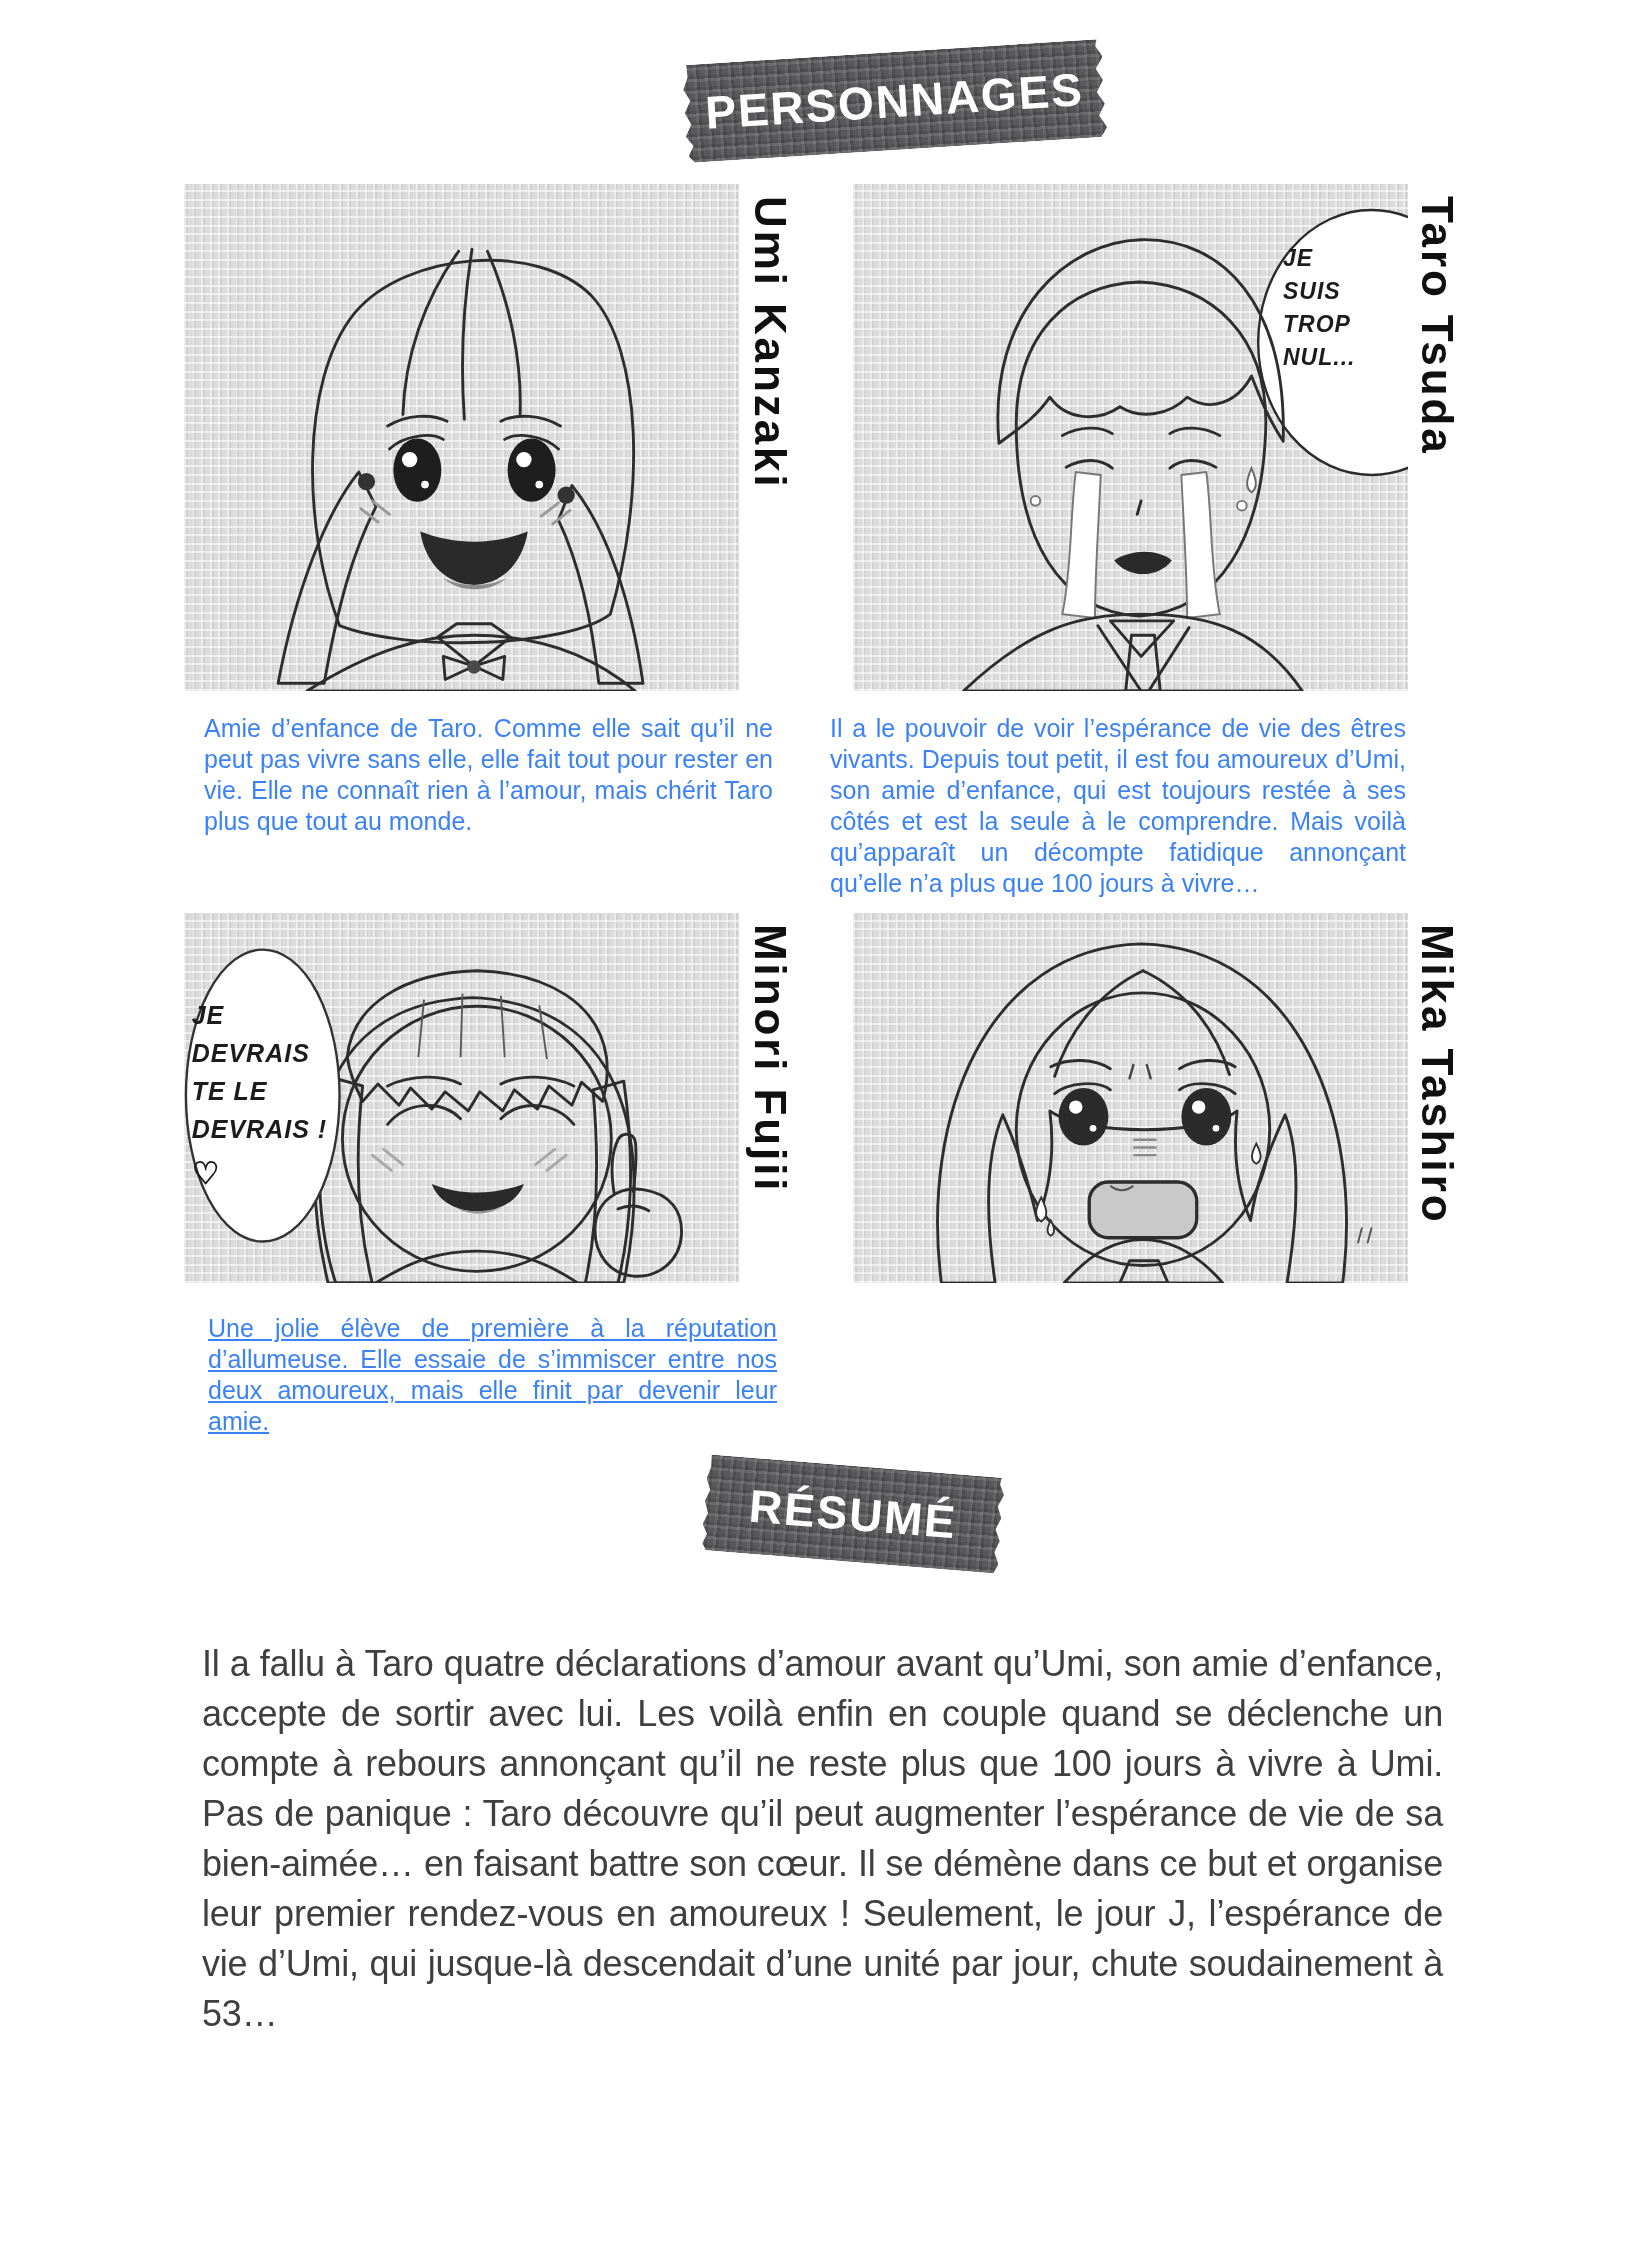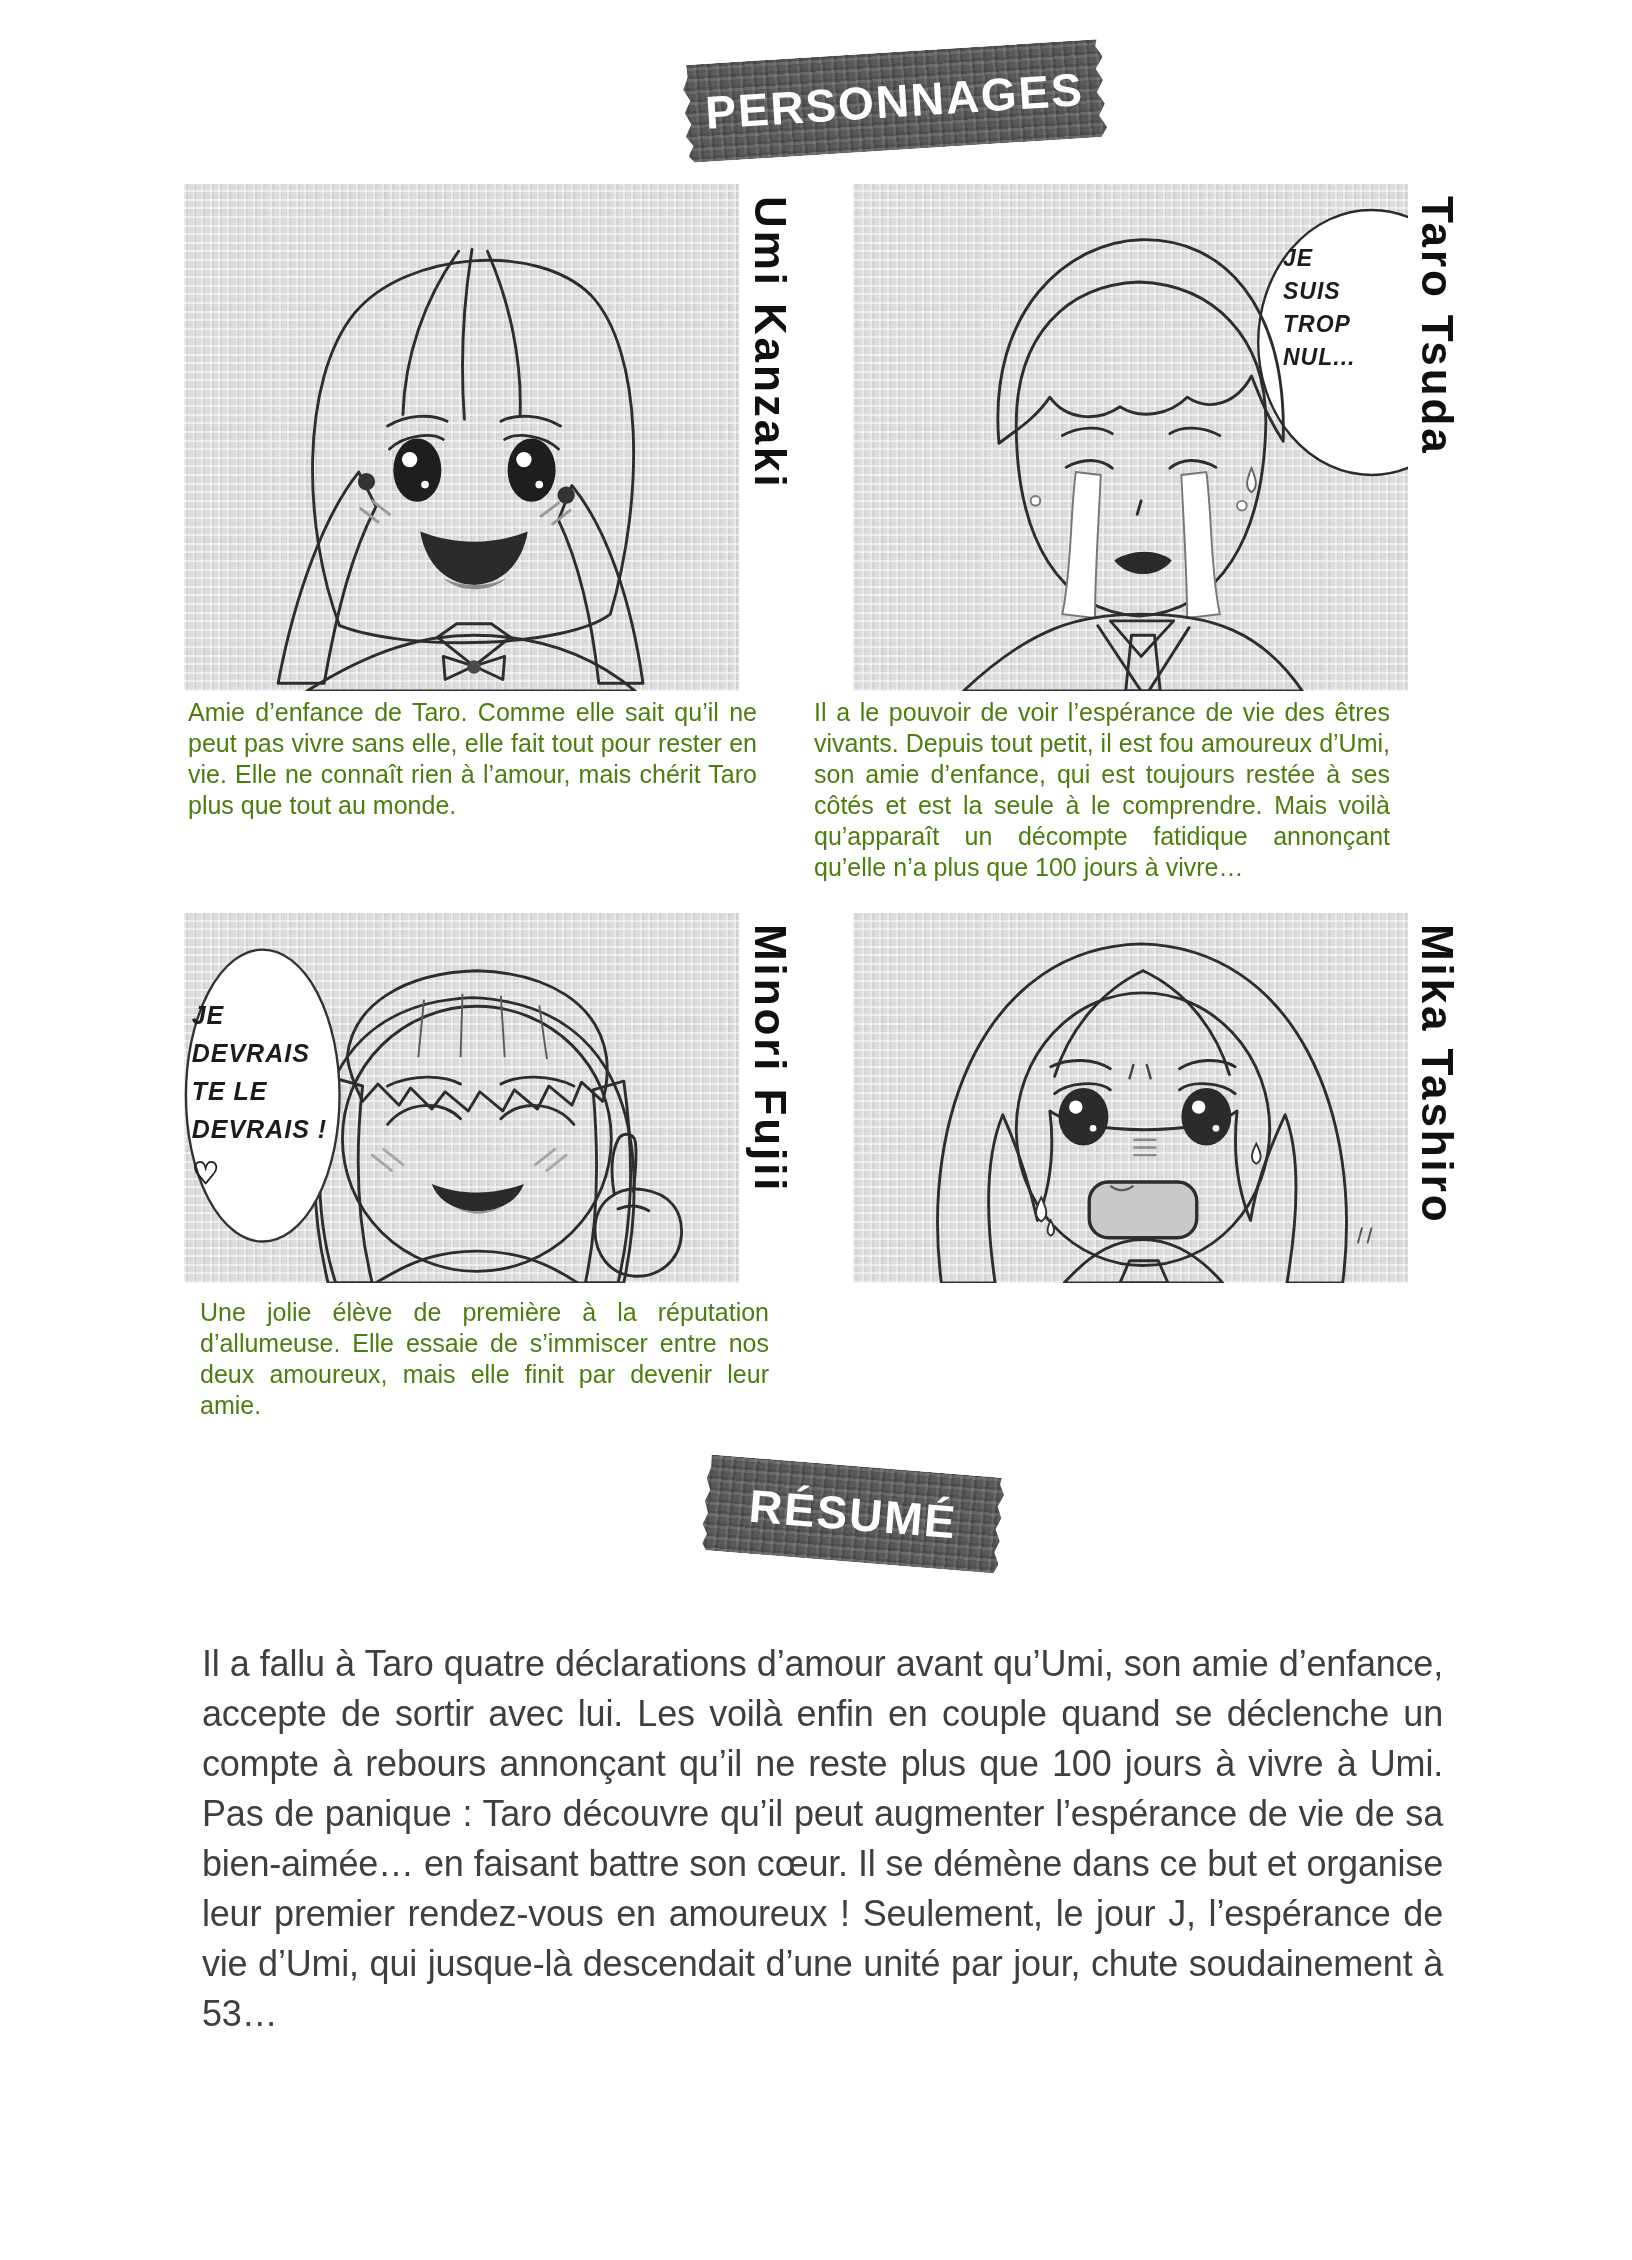--- a/index.html
+++ b/index.html
@@ -55,29 +55,29 @@
     white-space:nowrap;
   }
   .vn-umi{left:745px;top:196px;}
   .vn-taro{left:1412px;top:196px;}
   .vn-minori{left:745px;top:924px;}
   .vn-mika{left:1412px;top:924px;}
 
   
   .desc{
     position:absolute;
-    margin:0;
+    margin:16px;
     font-size:25px;
     line-height:31px;
-    color:#4d7c0f;
+    color:#3b82f6;
     text-align:justify;
   }
   .d-umi{left:188px;top:697px;width:569px;}
   .d-taro{left:814px;top:697px;width:576px;}
-  .d-minori{left:200px;top:1297px;width:569px;}
+  .d-minori{left:192px;top:1297px;width:569px;text-decoration:underline;}
   .d-mika{left:853px;top:1297px;width:576px;}
 
   
   .bubble-text{
     position:absolute;
     text-align:left;
     font-style:italic;
     font-weight:600;
     color:#1c1c1c;
     letter-spacing:1px;

